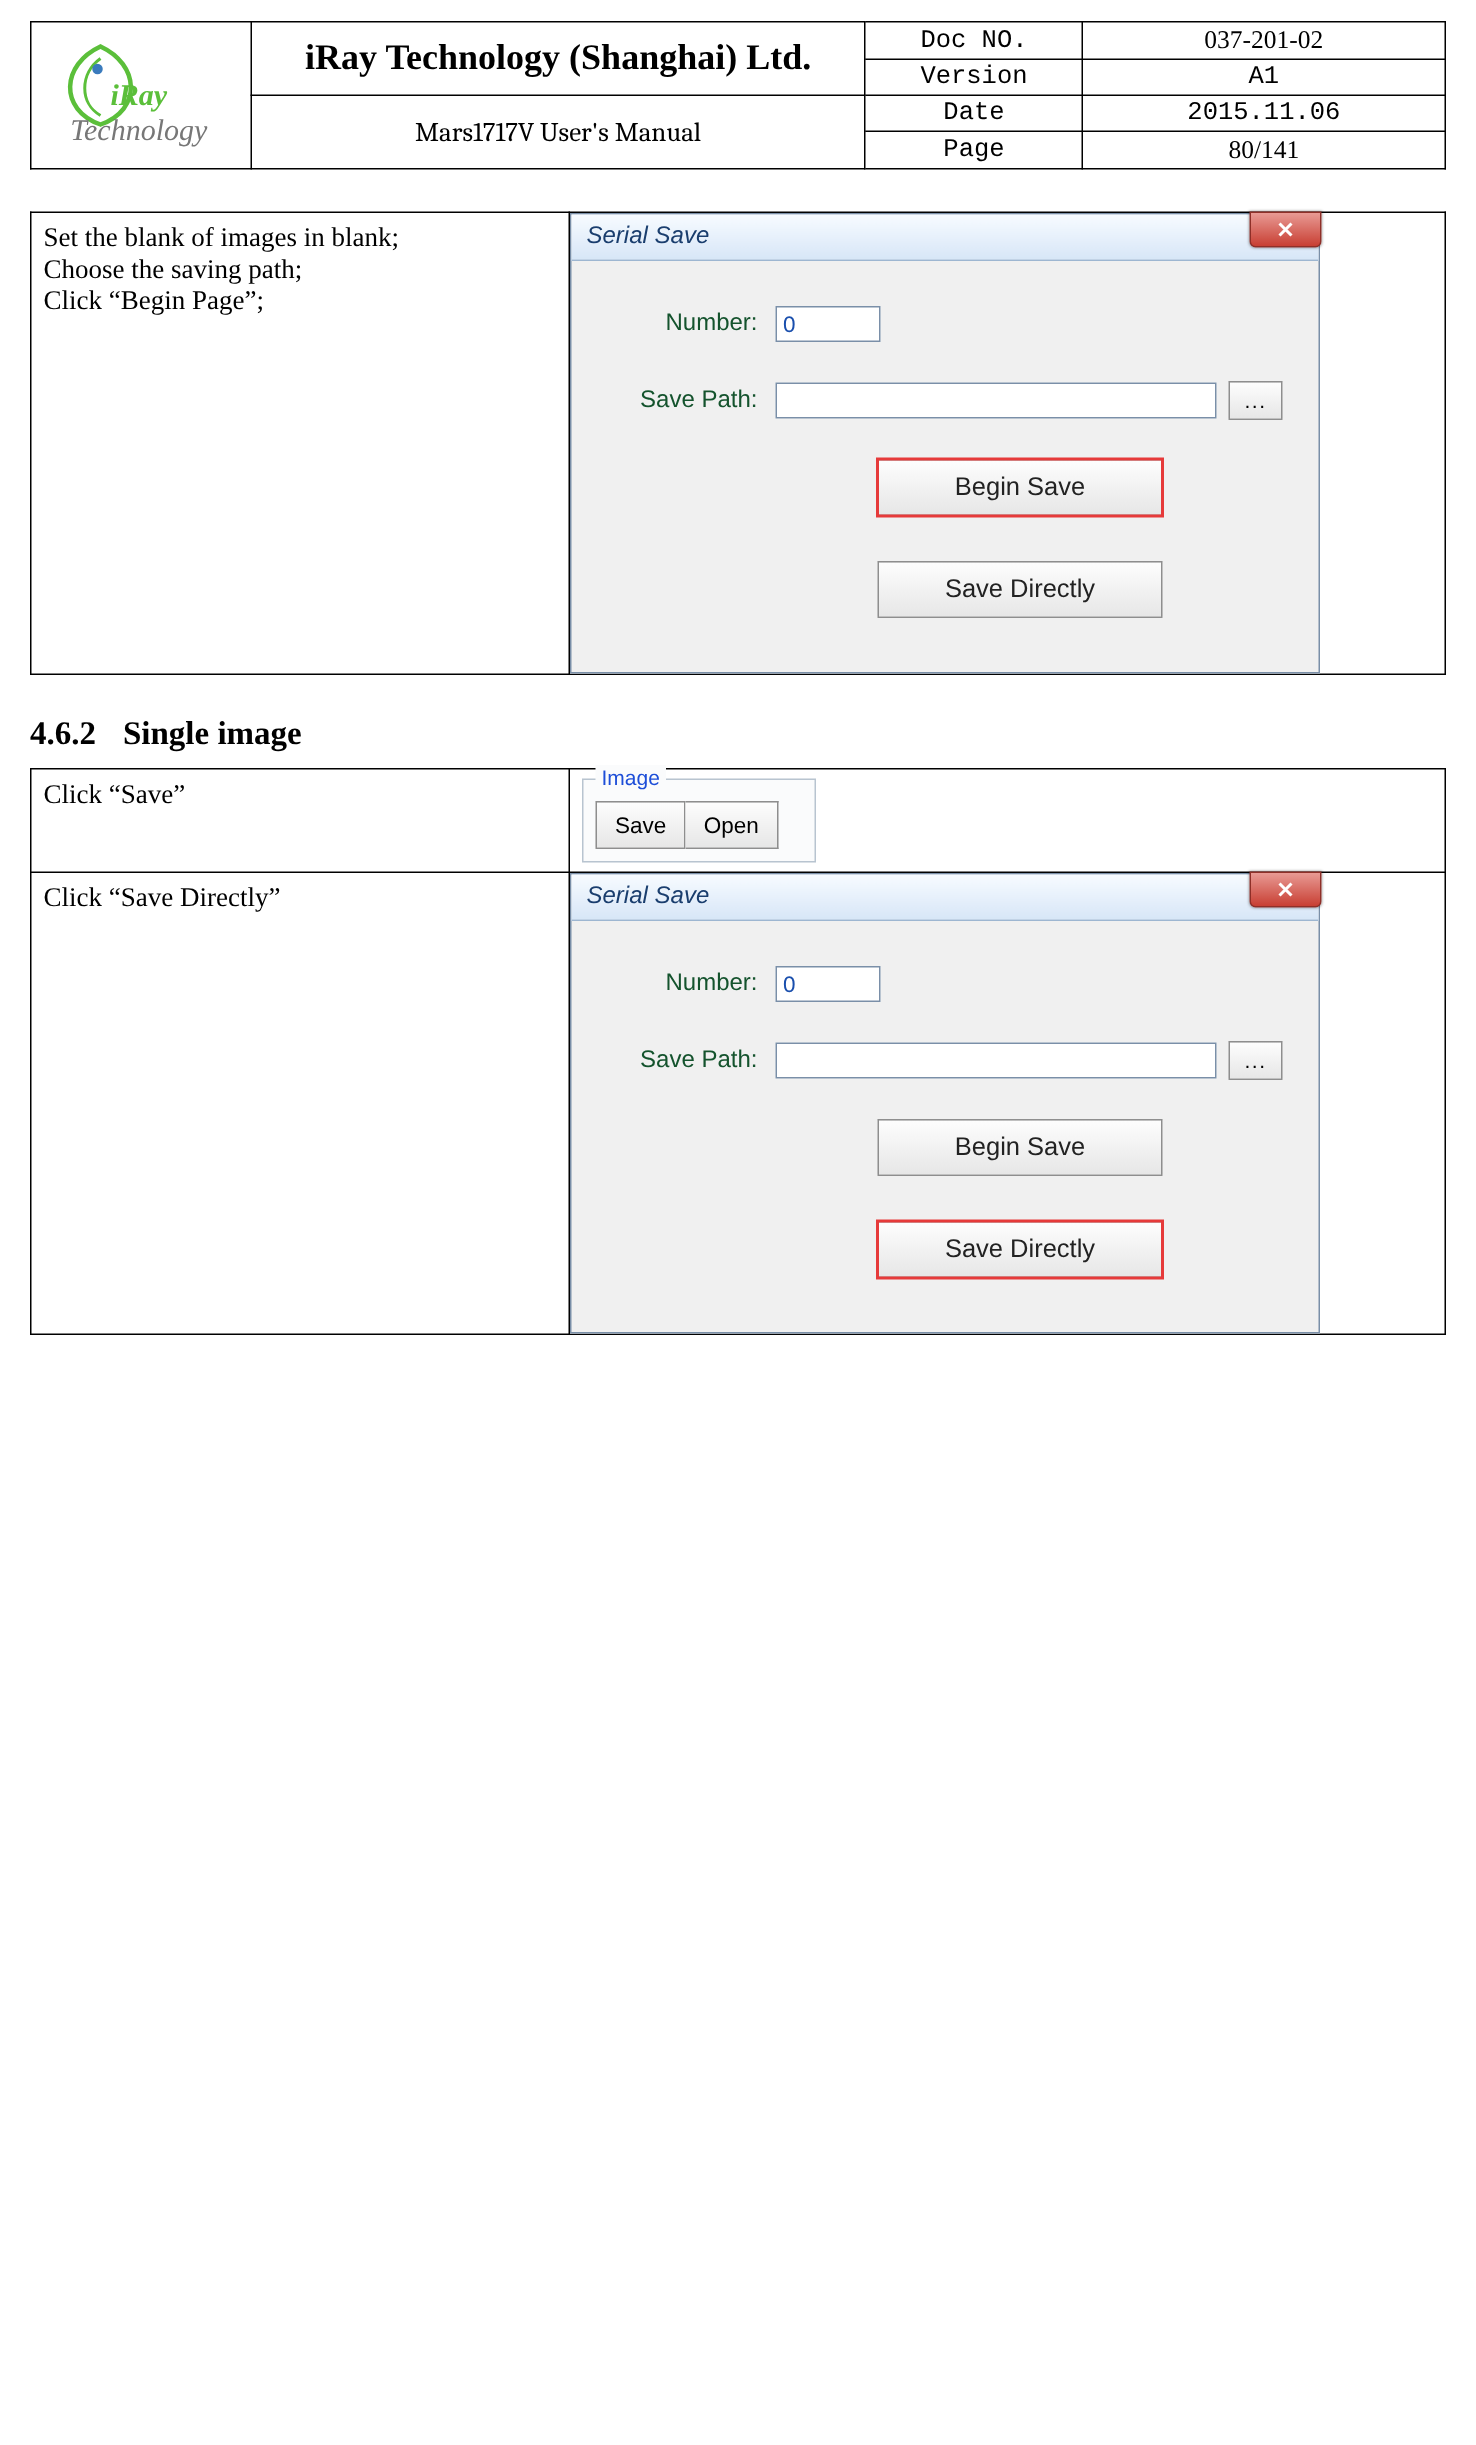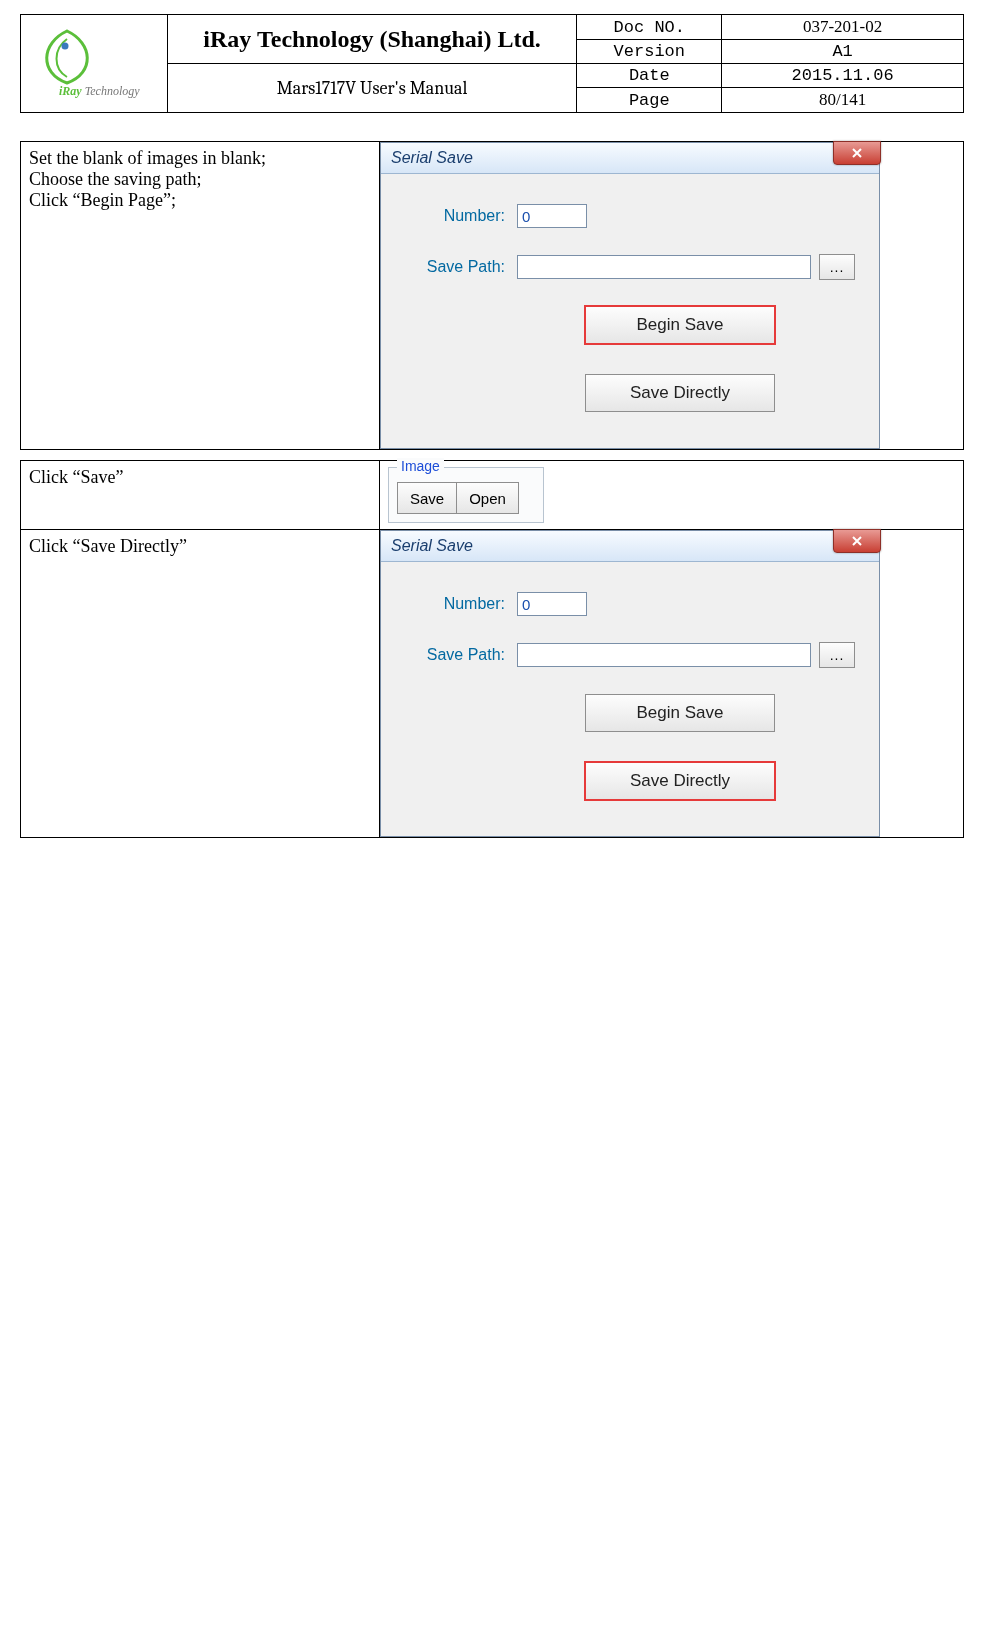--- a/index.html
+++ b/index.html
@@ -11,21 +11,21 @@
     --btn-border: #8e8e8e;
     --highlight: #e63a3a;
   }
   html,body { margin:0; padding:0; background:#fff; font-family: "Times New Roman", Times, serif; color:#000; }
   body { width:984px; }
   .page { padding:14px 20px 40px 20px; }
 
   
   .logo { width:124px; height:78px; position:relative; }
   .logo svg { position:absolute; top:4px; left:4px; }
-  .logo-text { position:absolute; bottom:4px; left:32px; font-family: "Brush Script MT", cursive; font-size:12px; color:#777; font-style:italic; }
+  .logo-text { position:absolute; bottom:4px; left:7px; font-family: "Brush Script MT", cursive; font-size:20px; color:#777; font-style:italic; }
   .logo-text b { color:#5bbf3a; font-style:italic; }
 
   
   table.header { width:100%; border-collapse:collapse; }
   table.header td, table.header th { border:var(--border); padding:2px 6px; text-align:center; vertical-align:middle; }
   table.header .company { font-size:24px; font-weight:bold; font-family:"Times New Roman",serif; }
   table.header .manual { font-size:18px; font-family: Cambria, "Times New Roman", serif; }
   table.header .meta-label { font-family:"SimSun","Courier New",monospace; font-size:17px; }
   table.header .meta-value { font-family:"Times New Roman",serif; font-size:17px; }
   table.header .meta-value.mono { font-family:"SimSun","Courier New",monospace; }
@@ -38,21 +38,21 @@
   h3.section { font-family:"Times New Roman",serif; font-size:22px; font-weight:bold; margin:26px 0 4px 0; }
   h3.section .num { display:inline-block; margin-right:18px; }
 
   
   .dialog { width:498px; background:var(--win-bg); border:1px solid #7a8fa8; position:relative; font-family:"Segoe UI",Tahoma,sans-serif; font-size:16px; color:#333; }
   .dialog .titlebar { height:30px; background:linear-gradient(#f7fbff,#d7e6f7); display:flex; align-items:center; padding-left:10px; border-bottom:1px solid #9db6d1; position:relative; }
   .dialog .titlebar-text { color:#1a3e6e; font-size:16px;font-style:italic; }
   .dialog .close-btn { position:absolute; right:-2px; top:-2px; width:46px; height:22px; background:linear-gradient(#e89a94,#c83f33); border:1px solid #8e2f28; border-radius:0 0 4px 4px; display:flex; align-items:center; justify-content:center; color:#fff; font-weight:bold; box-shadow:0 0 2px rgba(0,0,0,.4); }
   .dialog .body { padding:30px 24px 26px 24px; }
   .dialog .row { display:flex; align-items:center; margin-bottom:26px; }
-  .dialog .row label { width:100px; text-align:right; margin-right:12px; font-size:16px; color:#0369a1; }
+  .dialog .row label { width:100px; text-align:right; margin-right:12px; font-size:16px; color:#14532d; }
   .dialog input.text { height:24px; border:1px solid #7a8fa8; background:#fff; padding:2px 4px; font-size:15px; box-sizing:border-box; }
   .dialog input.num { width:70px; color:#1a4fad; }
   .dialog input.path { flex:1; margin-right:8px; }
   .browse-btn { width:36px; height:26px; background:var(--btn-bg); border:1px solid var(--btn-border); font-family:inherit; font-size:14px; letter-spacing:1px; }
   .big-btn { display:block; width:190px; height:38px; margin:0 0 30px 180px; background:var(--btn-bg); border:1px solid var(--btn-border); font-size:17px; font-family:inherit; color:#222; }
   .big-btn.highlight { outline:2px solid var(--highlight); outline-offset:-1px; }
 
   
   .groupbox { width:138px; border:1px solid #b8c4d0; position:relative; padding:14px 8px 8px 8px; background:#fafbfc; font-family:"Segoe UI",Tahoma,sans-serif; }
   .groupbox .legend { position:absolute; top:-10px; left:8px; background:#fafbfc; padding:0 4px; font-size:14px; color:#1d4ed8; }
@@ -130,20 +130,23 @@
             </div>
             <button class="big-btn highlight">Begin Save</button>
             <button class="big-btn" style="margin-bottom:10px;">Save Directly</button>
           </div>
         </div>
       </td>
     </tr>
   </tbody>
     </table>
 
+  <h3 class="section">
+    <span class="num">4.6.2</span><span>Single image</span>
+  </h3>
 
   <table class="content" style="margin-top:10px;">
     <tbody>
         <tr>
       <td class="desc">Click “Save”</td>
       <td style="padding:6px 8px;">
         <div class="groupbox">
           <span class="legend">Image</span>
           <div class="btnrow">
             <button>Save</button>

